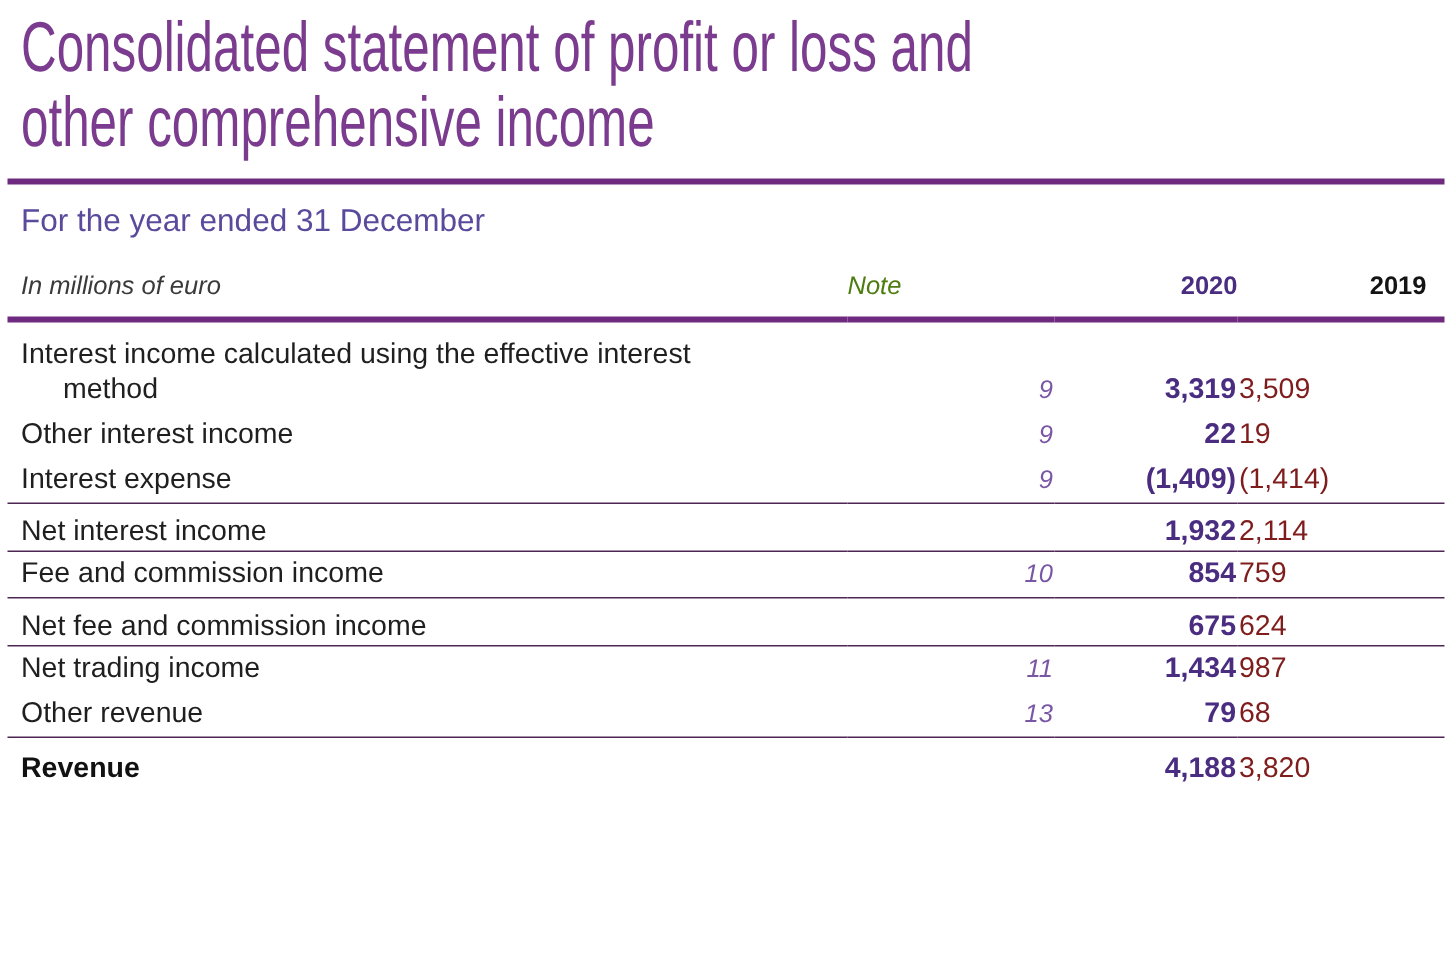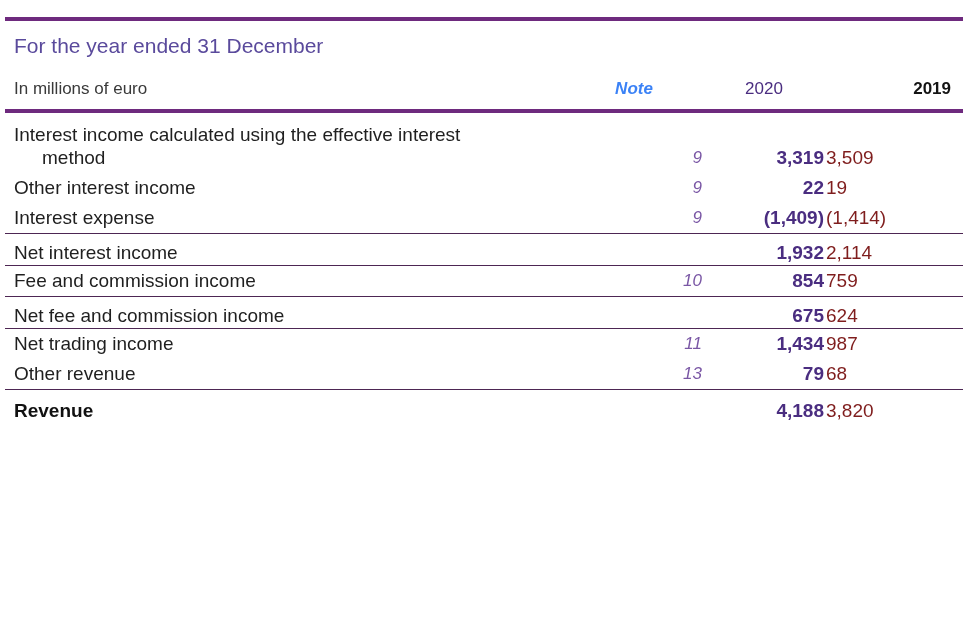--- a/index.html
+++ b/index.html
@@ -52,23 +52,23 @@
     margin-top: 21px;
     font-size: 19px;
     table-layout: fixed;
   }
   thead th {
     font-size: 17px;
     padding: 0 0 10px 0;
     vertical-align: bottom;
   }
   thead tr { border-bottom: 4px solid var(--rule_thick); }
-  th.unit { text-align: left; font-weight: normal; color: #3a3a3a; padding-left: 9px; }
-  th.h-note { text-align: center; font-style: italic; font-weight: bold; color: #3b82f6; }
-  th.h-2020 { text-align: center; font-weight: normal; color: var(--value_2020); }
+  th.unit { text-align: left; font-style: italic; font-weight: normal; color: #3a3a3a; padding-left: 9px; }
+  th.h-note { text-align: left; font-style: italic; font-weight: normal; color: #4d7c0f; }
+  th.h-2020 { text-align: right; font-weight: bold; color: var(--value_2020); }
   th.h-2019 { text-align: right; font-weight: bold; color: #141414; padding-right: 12px; }
 
   td { vertical-align: bottom; padding-top: 3px; padding-bottom: 4px; line-height: 23px; }
   td.label { text-align: left; padding-left: 9px; }
   td.note { text-align: right; font-style: italic; font-size: 17px; color: var(--note_text); }
   td.v2020 { text-align: right; font-weight: bold; color: var(--value_2020); }
   td.v2019 { text-align: left; color: #7f1d1d; padding-right: 12px; }
 
   tr.first-row td { padding-top: 10px; }
   tr.subtotal { border-top: 1.5px solid var(--rule_thin); border-bottom: 1.5px solid var(--rule_thin); }
@@ -78,20 +78,24 @@
   tr.total td.label { font-weight: bold; color: #111111; }
 
   .label2 { display: block; padding-left: 28px; }
   .label2:empty { display: none; }
 </style>
 </head>
 <body>
 
 <div class="page">
 
+  <div class="title">
+    <div class="title-line">Consolidated statement of profit or loss and</div>
+    <div class="title-line">other comprehensive income</div>
+  </div>
 
   <div class="rule-thick"></div>
 
   <div class="subtitle">For the year ended 31 December</div>
 
   <table class="statement">
     <colgroup>
       <col style="width:560px">
       <col style="width:138px">
       <col style="width:122px">

